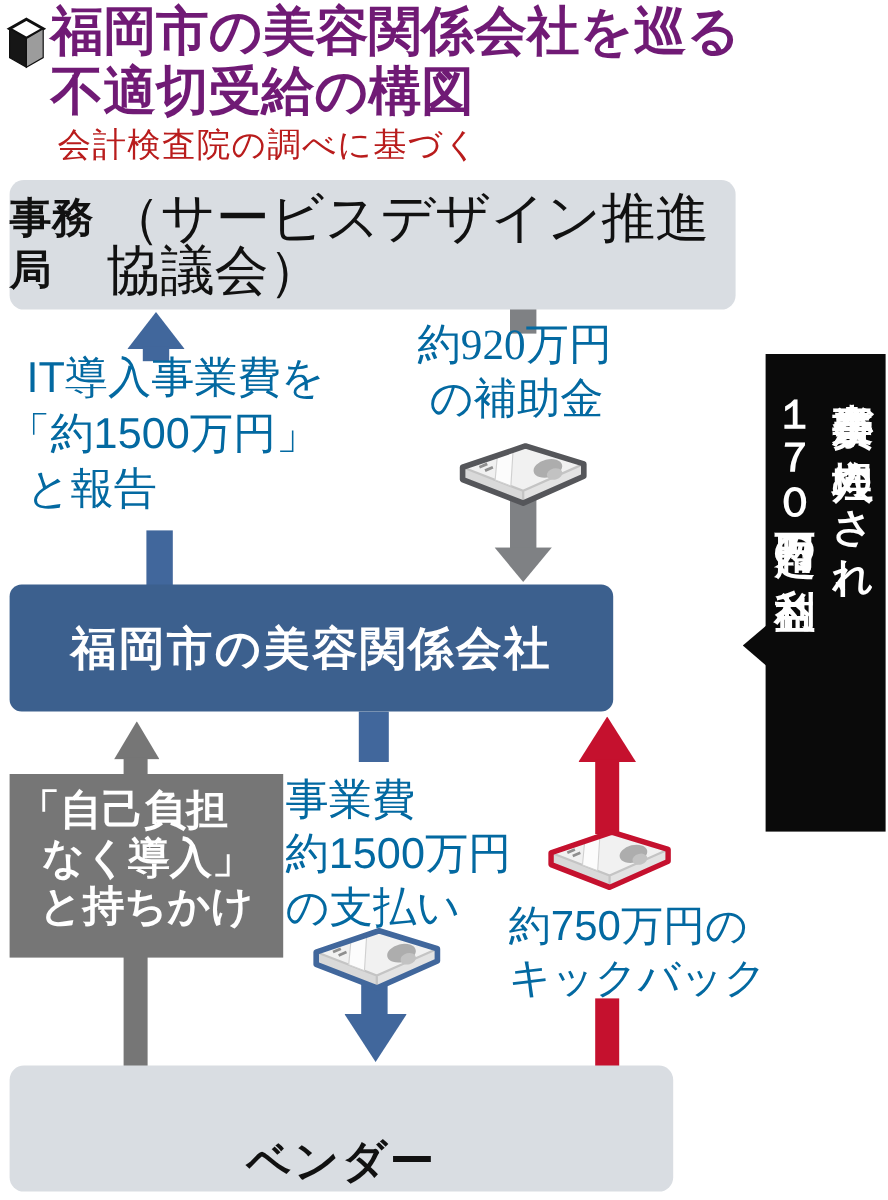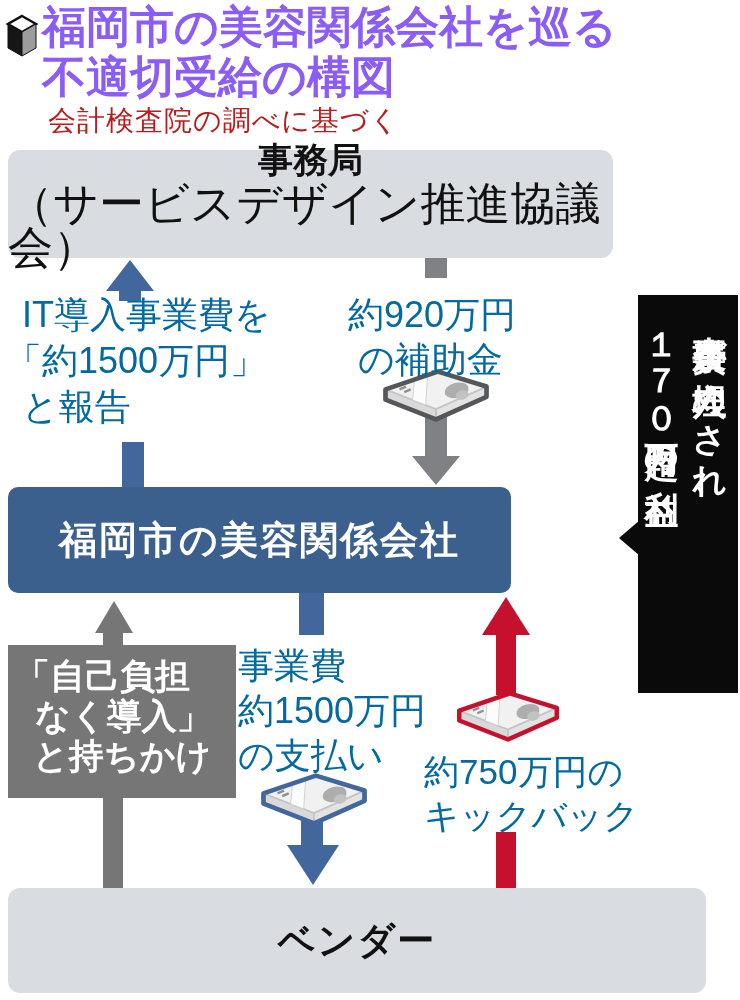--- a/index.html
+++ b/index.html
@@ -4,41 +4,41 @@
 <style>
   html,body{margin:0;padding:0;background:#fff;}
   #stage{
     position:relative;width:740px;height:1000px;background:#fff;overflow:hidden;
     font-family:"Liberation Sans",sans-serif;color:#111;
   }
   .abs{position:absolute;}
   
   .headline{
     left:42px;top:2px;font-size:44px;line-height:50px;font-weight:800;
-    color:#8b5cf6;letter-spacing:0px;white-space:nowrap;
+    color:#701a75;letter-spacing:0px;white-space:nowrap;
   }
   .source-note{
     left:48px;top:102px;font-size:28px;font-weight:400;color:#b91c1c;
     font-family:"Liberation Serif",serif;letter-spacing:1px;
   }
   
   .node{
-    border-radius:12px;display:flex;flex-direction:column;
+    border-radius:12px;display:flex;flex-direction:row;
     align-items:center;justify-content:center;z-index:2;
   }
   .node-light{background:var(--light_box);}
   .secretariat{left:8px;top:150px;width:605px;height:108px;}
   .secretariat .l1{font-size:35px;font-weight:700;line-height:44px;}
   .secretariat .l2{font-size:45px;font-weight:500;line-height:44px;}
   .company{
     left:8px;top:487px;width:503px;height:106px;background:var(--blue_box);
     border-radius:10px;
   }
   .company .l1{font-size:38px;font-weight:700;color:#fff;letter-spacing:2px;}
-  .vendor{left:8px;top:888px;width:698px;height:105px;}
+  .vendor{left:8px;top:888px;width:553px;height:105px;align-items:flex-end;}
   .vendor .l1{font-size:37px;font-weight:700;letter-spacing:2px;}
   
   .banner{
     left:638px;top:295px;width:100px;height:398px;background:var(--banner_bg);
     z-index:2;
   }
   .banner-text{
     writing-mode:vertical-rl;height:100%;box-sizing:border-box;
     padding:14px 0px;color:#fff;font-size:34px;font-weight:800;
     line-height:48px;letter-spacing:2px;margin-right:3px;
@@ -52,21 +52,21 @@
   .head-up{clip-path:polygon(50% 0,100% 100%,0 100%);}
   .head-down{clip-path:polygon(50% 100%,0 0,100% 0);}
   .blue{background:var(--blue_arrow);}
   .grayA{background:var(--gray_arrow);}
   .grayB{background:var(--gray_box);}
   .redA{background:var(--red);}
   
   .flabel{font-size:36px;line-height:46px;font-weight:500;color:#0369a1;white-space:nowrap;z-index:4;}
   .report-label{left:22px;top:292px;}
   .report-label .hang{margin-left:-16px;}
-  .subsidy-label{left:348px;top:292px;line-height:45px;}
+  .subsidy-label{left:348px;top:265px;line-height:45px;font-family:Liberation Serif, serif;}
   .subsidy-label .ind{margin-left:10px;}
   .payment-label{left:238px;top:643px;line-height:45px;}
   .kickback-label{left:424px;top:750px;font-size:35px;line-height:44px;}
   
   .offer-box{
     left:8px;top:645px;width:228px;height:153px;background:var(--gray_box);
     z-index:2;box-sizing:border-box;padding:11px 0 0 25px;
   }
   .offer-box div{font-size:35px;line-height:40px;font-weight:700;color:#fff;white-space:nowrap;}
   .offer-box .hang{margin-left:-18px;}

